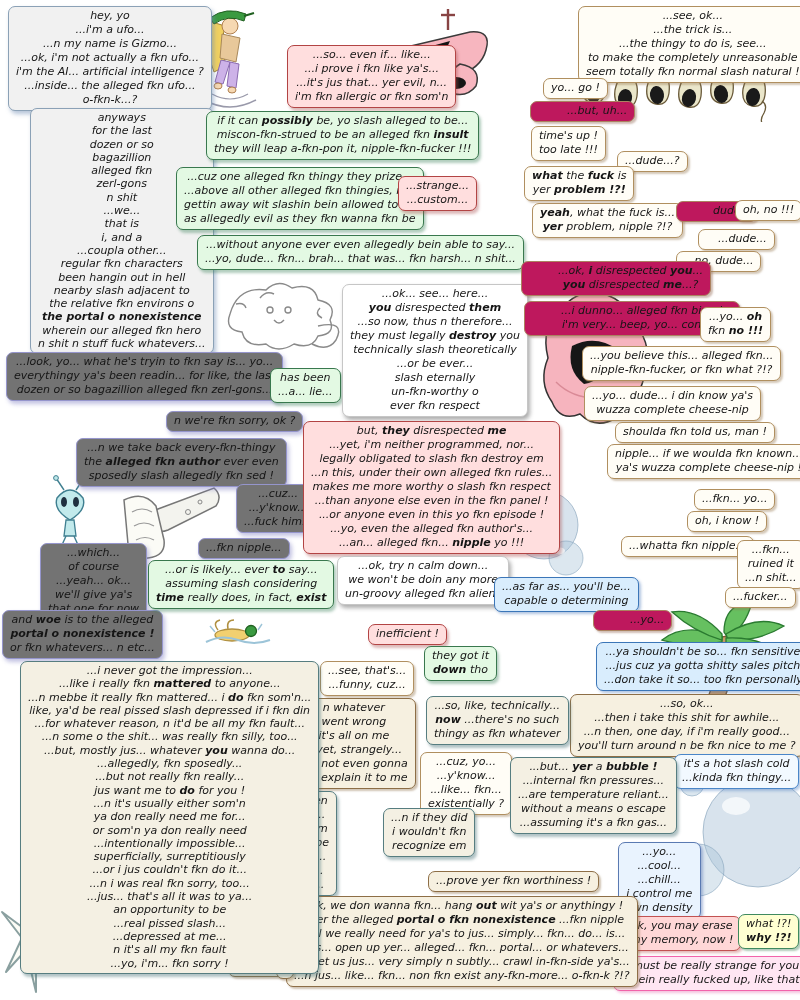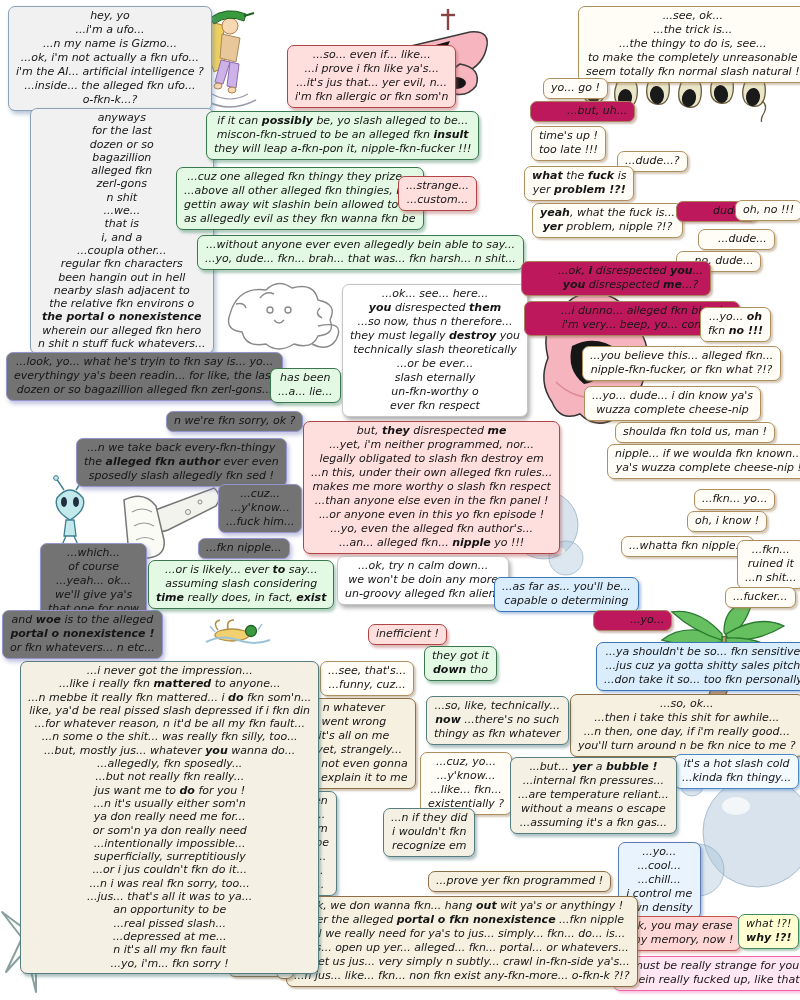--- a/index.html
+++ b/index.html
@@ -230,21 +230,21 @@
       <span class="line">...a... lie...</span>
     </div>
     <div class="bubble plt-lav" style="left: 166px; top: 411px;">
       <span class="line">n we're fkn sorry, ok ?</span>
     </div>
     <div class="bubble plt-lav" style="left: 76px; top: 438px;">
       <span class="line">...n we take back every-fkn-thingy</span>
       <span class="line">the <b>alleged fkn author</b> ever even</span>
       <span class="line">sposedly slash allegedly fkn sed !</span>
     </div>
-    <div class="bubble plt-lav" style="left: 218px; top: 484px;">
+    <div class="bubble plt-lav" style="left: 236px; top: 484px;">
       <span class="line">...cuz...</span>
       <span class="line">...y'know...</span>
       <span class="line">...fuck him...</span>
     </div>
     <div class="bubble plt-lav" style="left: 198px; top: 538px;">
       <span class="line">...fkn nipple...</span>
     </div>
     <div class="bubble plt-lav" style="left: 40px; top: 543px;">
       <span class="line">...which...</span>
       <span class="line">of course</span>
@@ -381,21 +381,21 @@
       <span class="line">...what's fkn...</span>
       <span class="line">...expected...</span>
       <span class="line">...o silly me...</span>
     </div>
     <div class="bubble plt-creamteal" style="left: 383px; top: 808px;">
       <span class="line">...n if they did</span>
       <span class="line">i wouldn't fkn</span>
       <span class="line">recognize em</span>
     </div>
     <div class="bubble plt-cream" style="left: 428px; top: 871px;">
-      <span class="line">...prove yer fkn programmed !</span>
+      <span class="line">...prove yer fkn worthiness !</span>
     </div>
     <div class="bubble plt-lightblue" style="left: 618px; top: 842px;">
       <span class="line">...yo...</span>
       <span class="line">...cool...</span>
       <span class="line">...chill...</span>
       <span class="line">i control me</span>
       <span class="line">own density</span>
     </div>
     <div class="bubble plt-redpink" style="left: 622px; top: 916px;">
       <span class="line">ok, you may erase</span>

